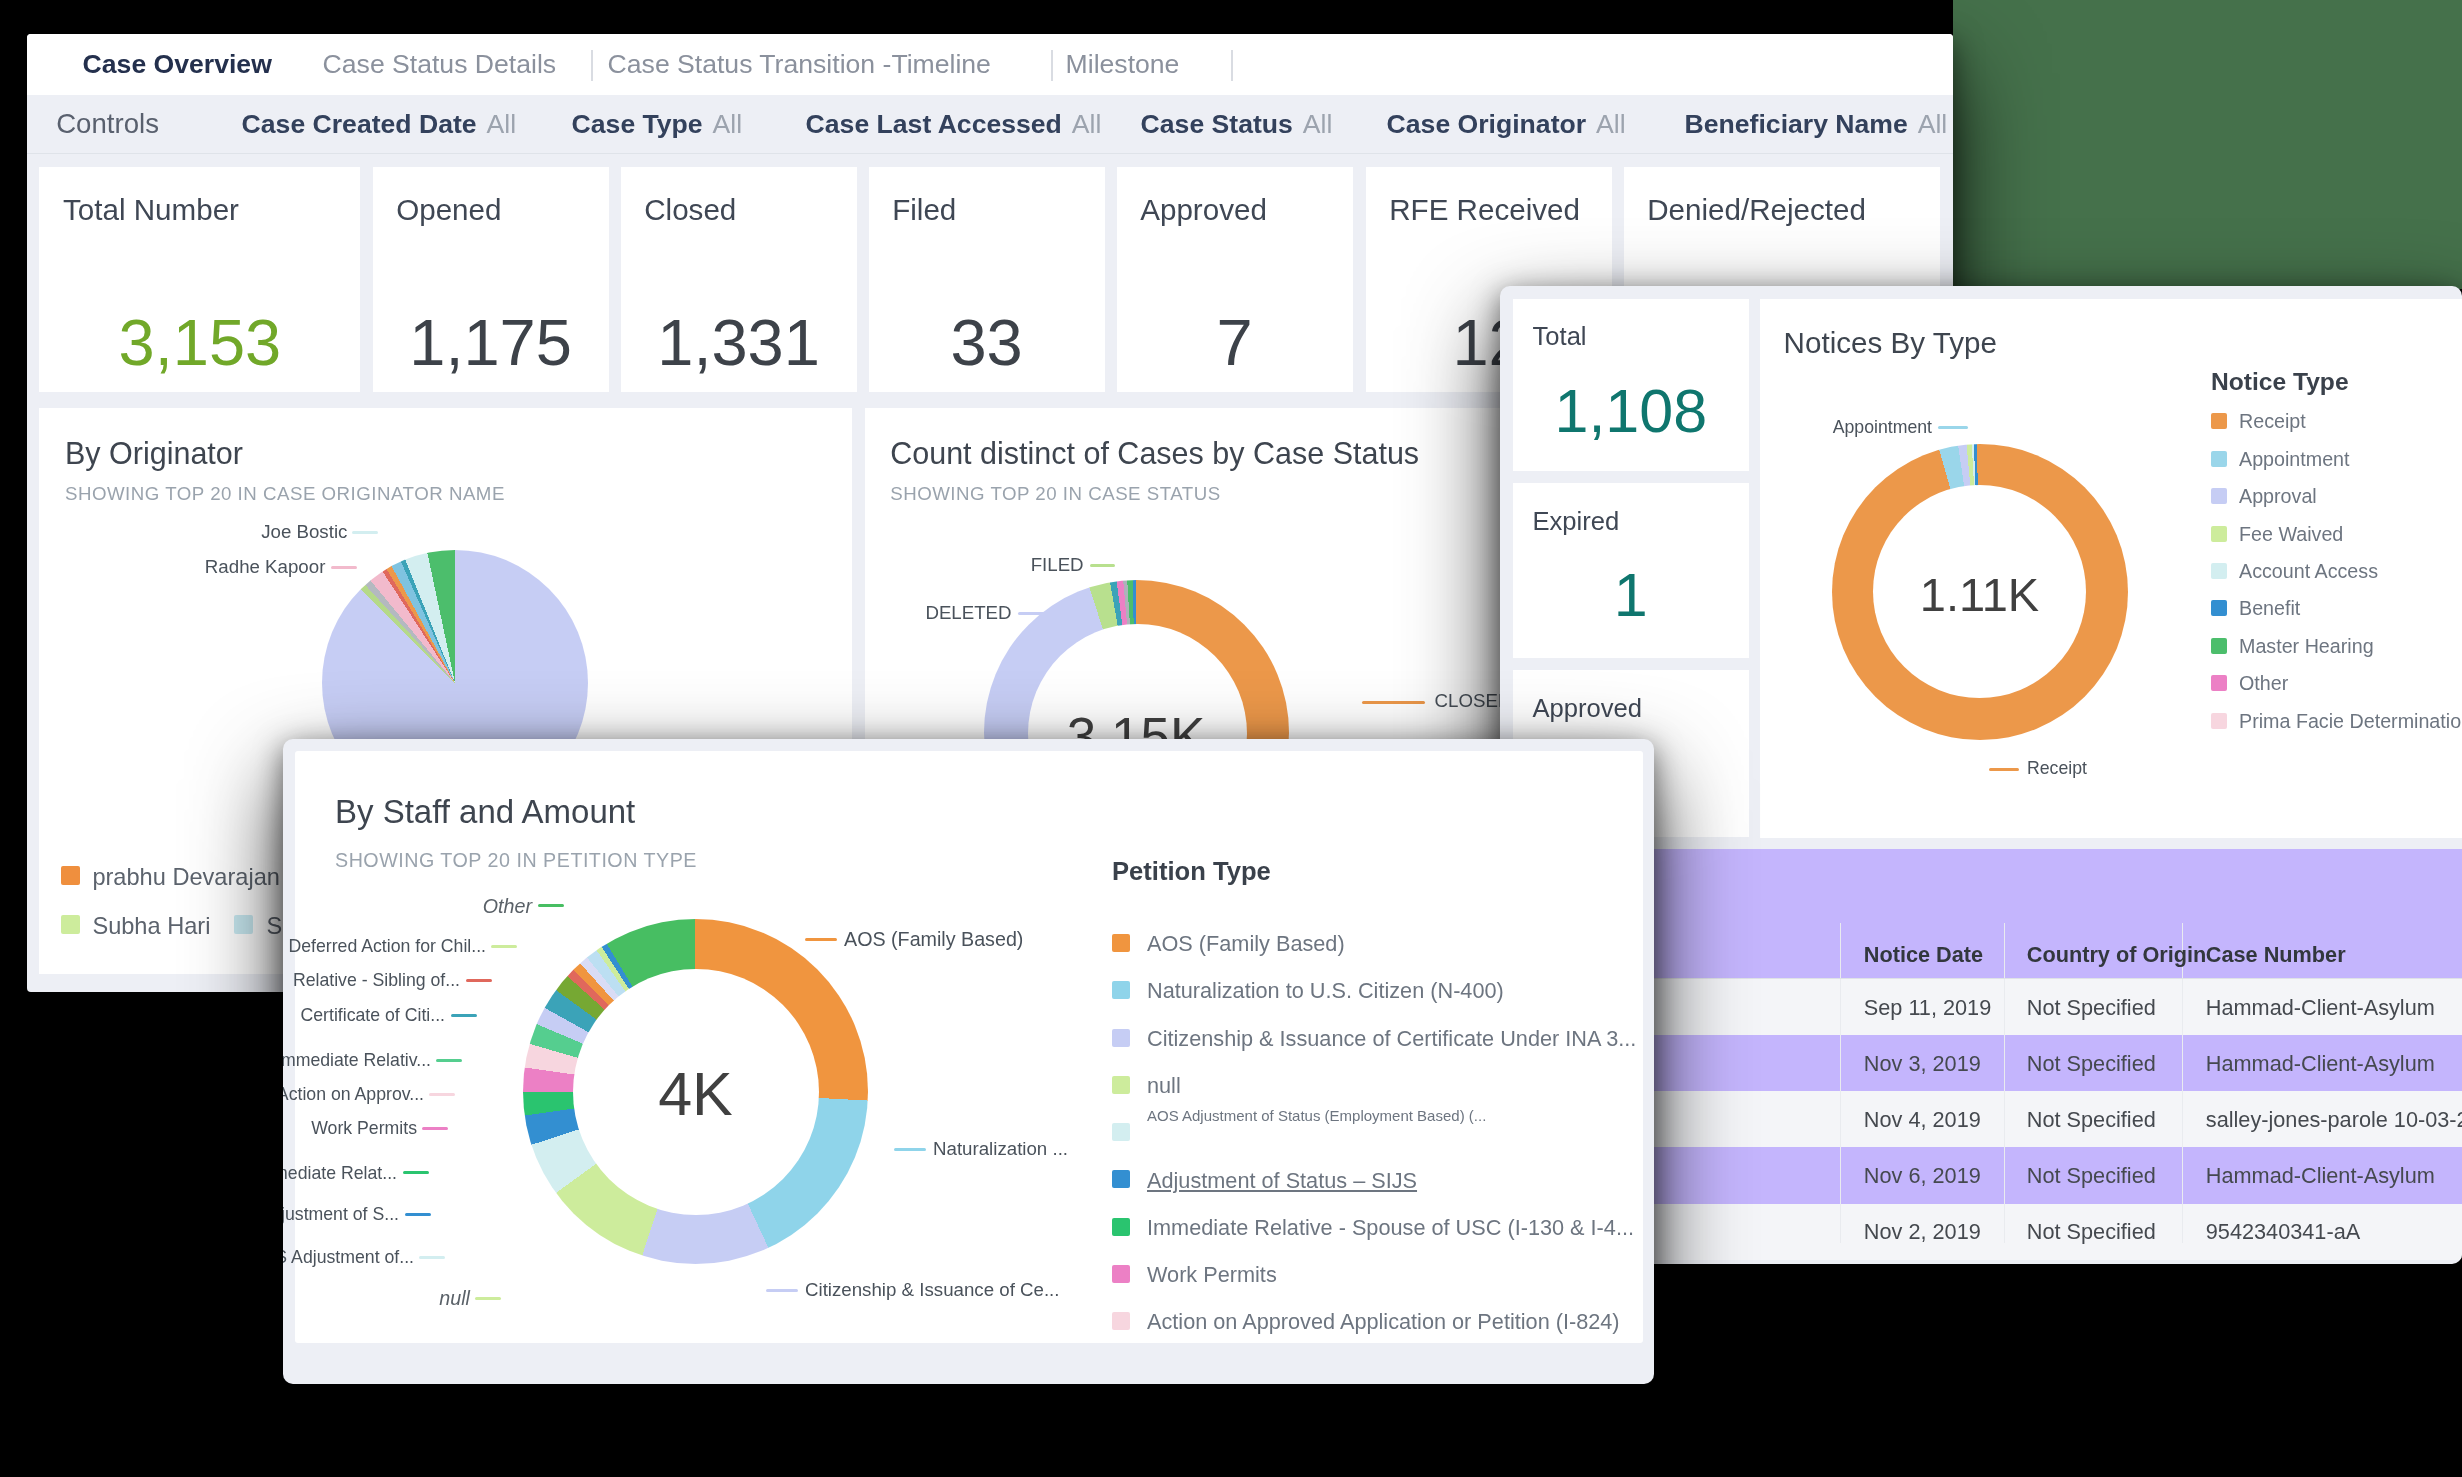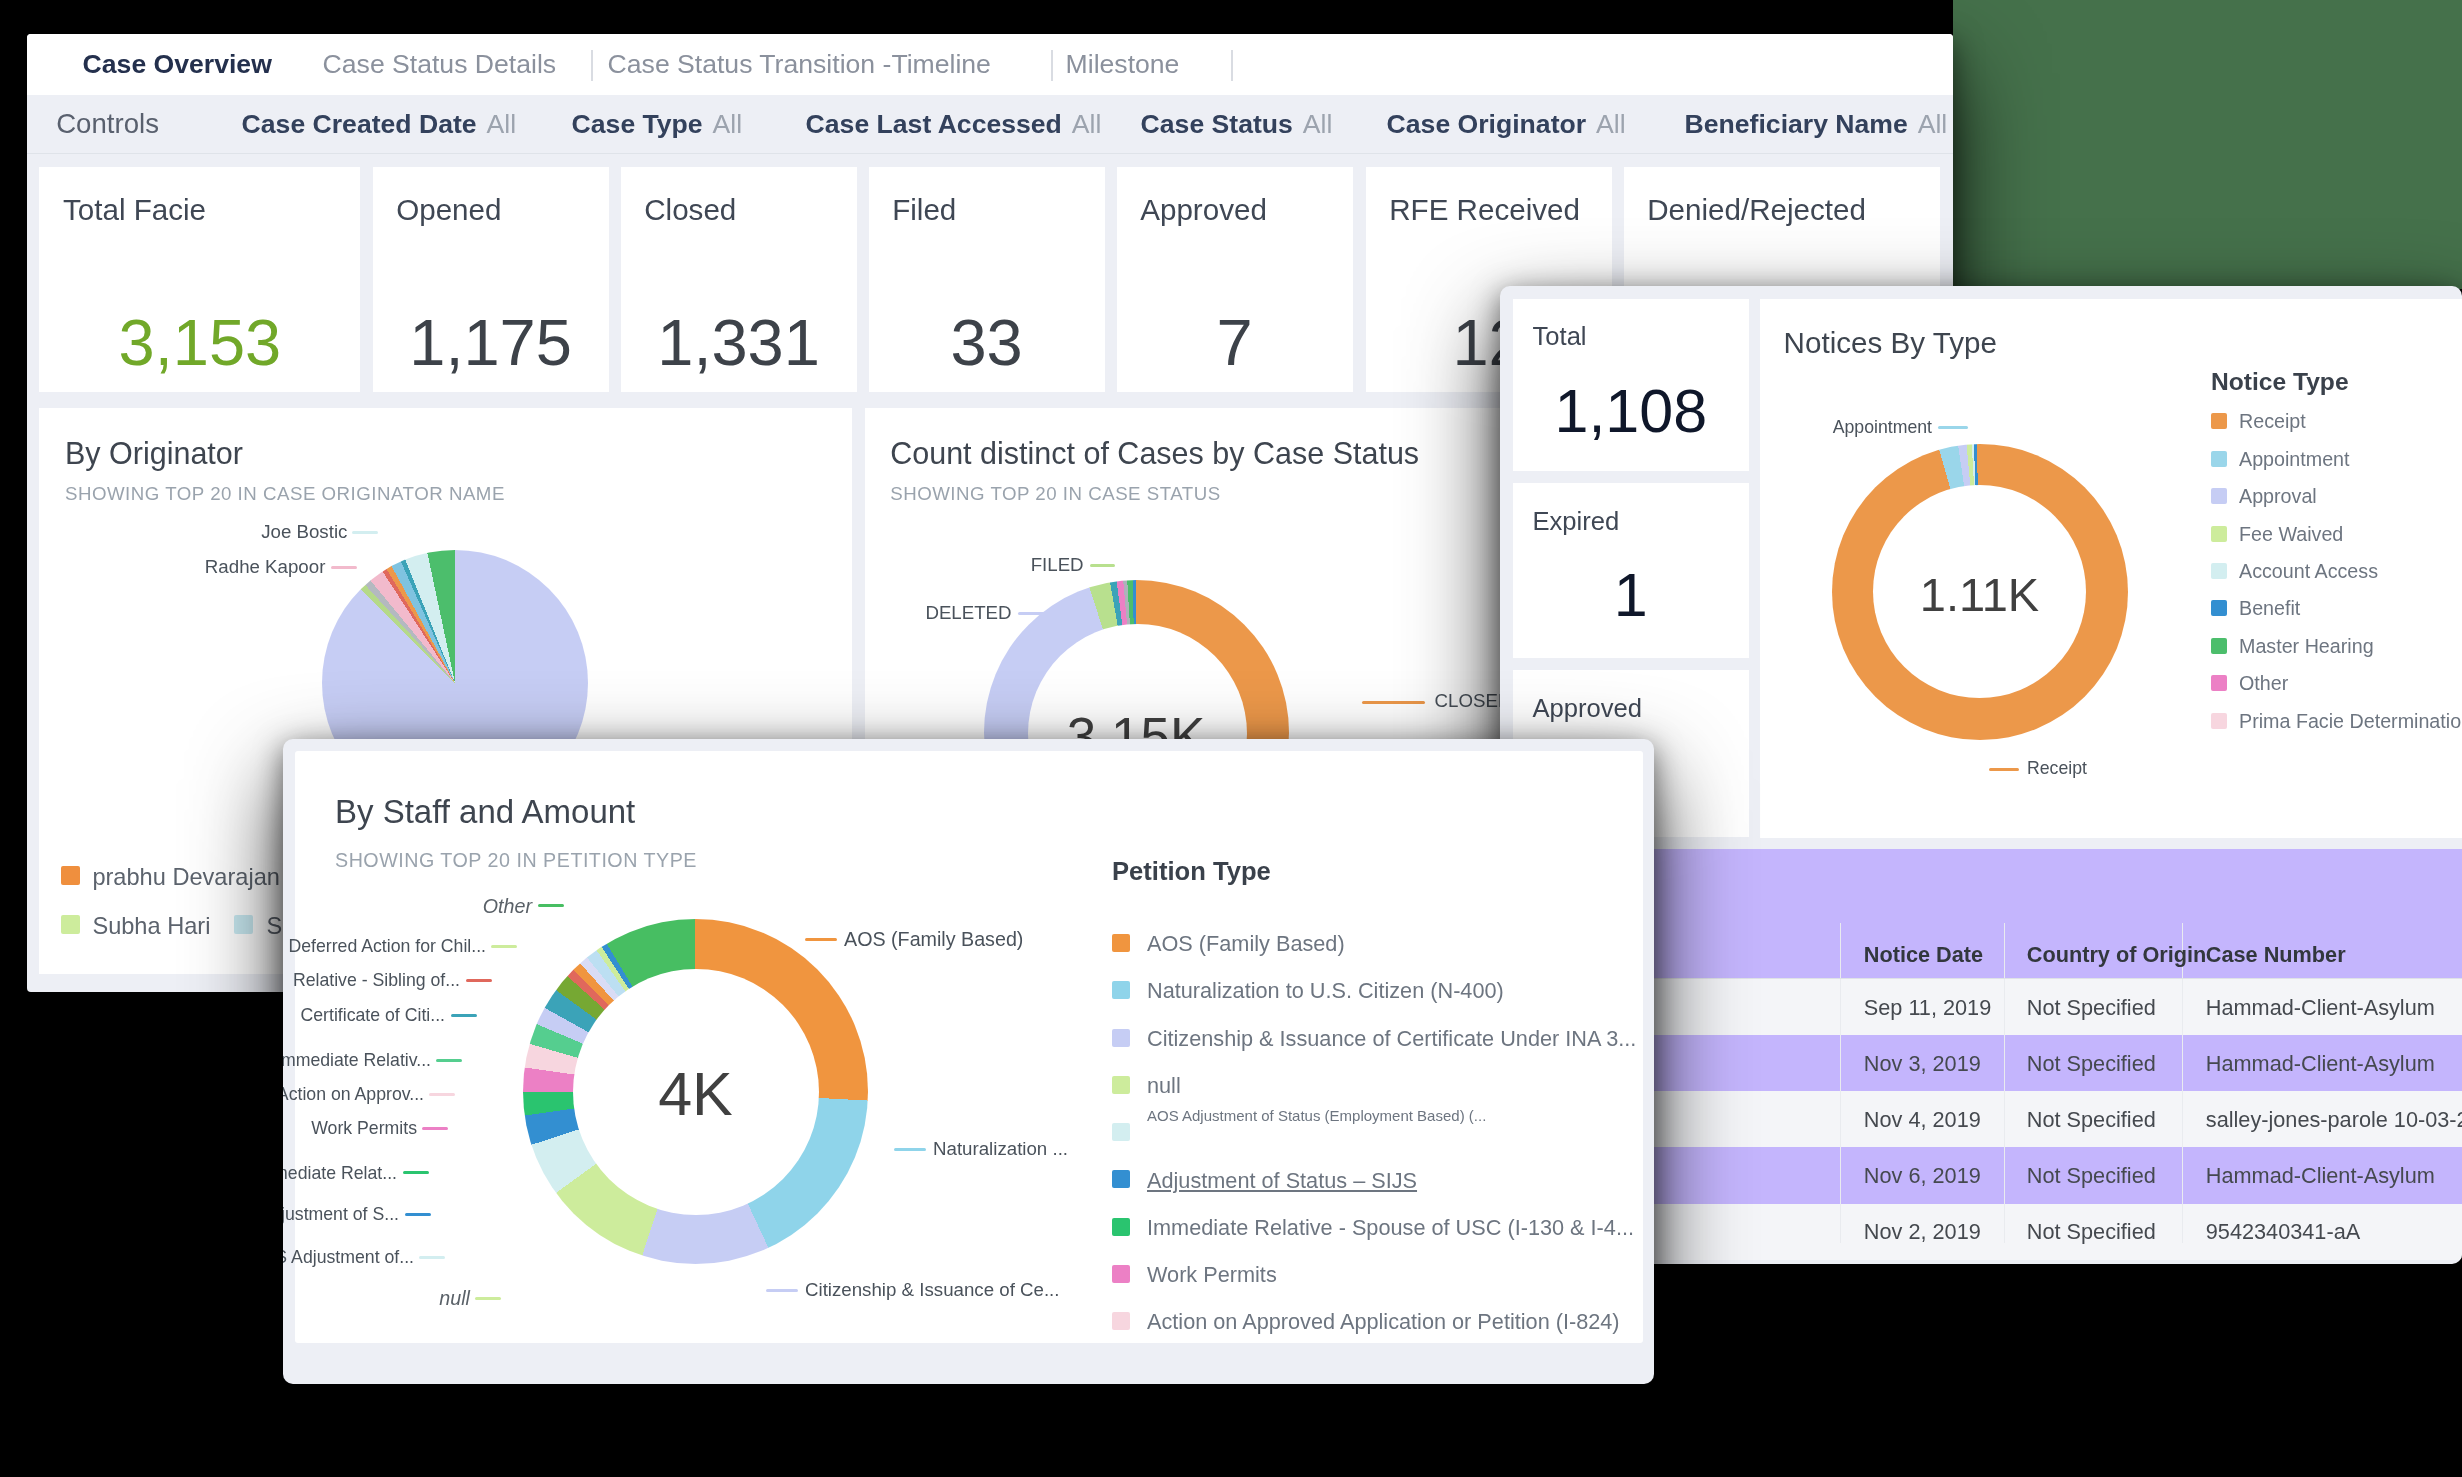--- a/index.html
+++ b/index.html
@@ -37,21 +37,21 @@
   .callout.ra{text-align:right;}
   .callout.it{font-style:italic;color:#5a6168;}
   .leader{position:absolute;height:3px;border-radius:2px;}
   .legend-sq{position:absolute;width:18.7px;height:18.7px;border-radius:2px;}
   .legend-it{position:absolute;font-size:20.7px;color:#6d7580;white-space:nowrap;}
   .legend-title{position:absolute;font-size:24.6px;font-weight:bold;color:#3a414b;}
   
   #notices{left:1500px;top:286px;width:962px;height:978px;border-radius:9.9px;overflow:hidden;}
   .mini{position:absolute;left:12.8px;width:236px;background:#fff;}
   .mini .lbl{position:absolute;left:19.7px;top:23.6px;font-size:25.6px;color:#3f4754;}
-  .mini .val{position:absolute;left:0;right:0;top:77px;text-align:center;font-size:61px;color:#0f172a;}
+  .mini .val{position:absolute;left:0;right:0;top:77px;text-align:center;font-size:61px;color:#0f766e;}
   #ncard{position:absolute;left:260px;top:12.8px;width:702px;height:539px;background:#fff;}
   #ntable{position:absolute;left:12.8px;top:563px;width:950px;height:402px;background:#c4b5fd;}
   .th{position:absolute;font-size:21.7px;font-weight:bold;color:#32373d;white-space:nowrap;}
   .td{position:absolute;font-size:21.7px;color:#45494f;white-space:nowrap;}
   .trow{position:absolute;left:0;width:950px;height:56px;}
   .vline{position:absolute;top:74px;bottom:7.9px;width:1px;background:#e9ebef;}
   
   #bystaff{left:283px;top:739px;width:1371px;height:645px;border-radius:9.9px;overflow:hidden;z-index:30;}
   #bystaff .inner{position:absolute;left:11.8px;top:11.8px;width:1348px;height:592px;background:#fff;border-radius:3px;}
   .z10{z-index:10;} .z20{z-index:20;}
@@ -77,21 +77,21 @@
     <div class="ctl-label" style="left:29.6px;">Controls</div>
     <div class="filter" style="left:215px;"><span>Case Created Date</span><span class="all">All</span></div>
     <div class="filter" style="left:545px;"><span>Case Type</span><span class="all">All</span></div>
     <div class="filter" style="left:779px;"><span>Case Last Accessed</span><span class="all">All</span></div>
     <div class="filter" style="left:1114px;"><span>Case Status</span><span class="all">All</span></div>
     <div class="filter" style="left:1360px;"><span>Case Originator</span><span class="all">All</span></div>
     <div class="filter" style="left:1658px;"><span>Beneficiary Name</span><span class="all">All</span></div>
   </div>
 
   <div class="kpi" style="left:12.8px;width:321px;">
-    <div class="lbl">Total Facie</div>
+    <div class="lbl">Total Number</div>
     <div class="val green">3,153</div>
   </div>
   <div class="kpi" style="left:346px;width:236px;">
     <div class="lbl">Opened</div>
     <div class="val">1,175</div>
   </div>
   <div class="kpi" style="left:594px;width:236px;">
     <div class="lbl">Closed</div>
     <div class="val">1,331</div>
   </div>

